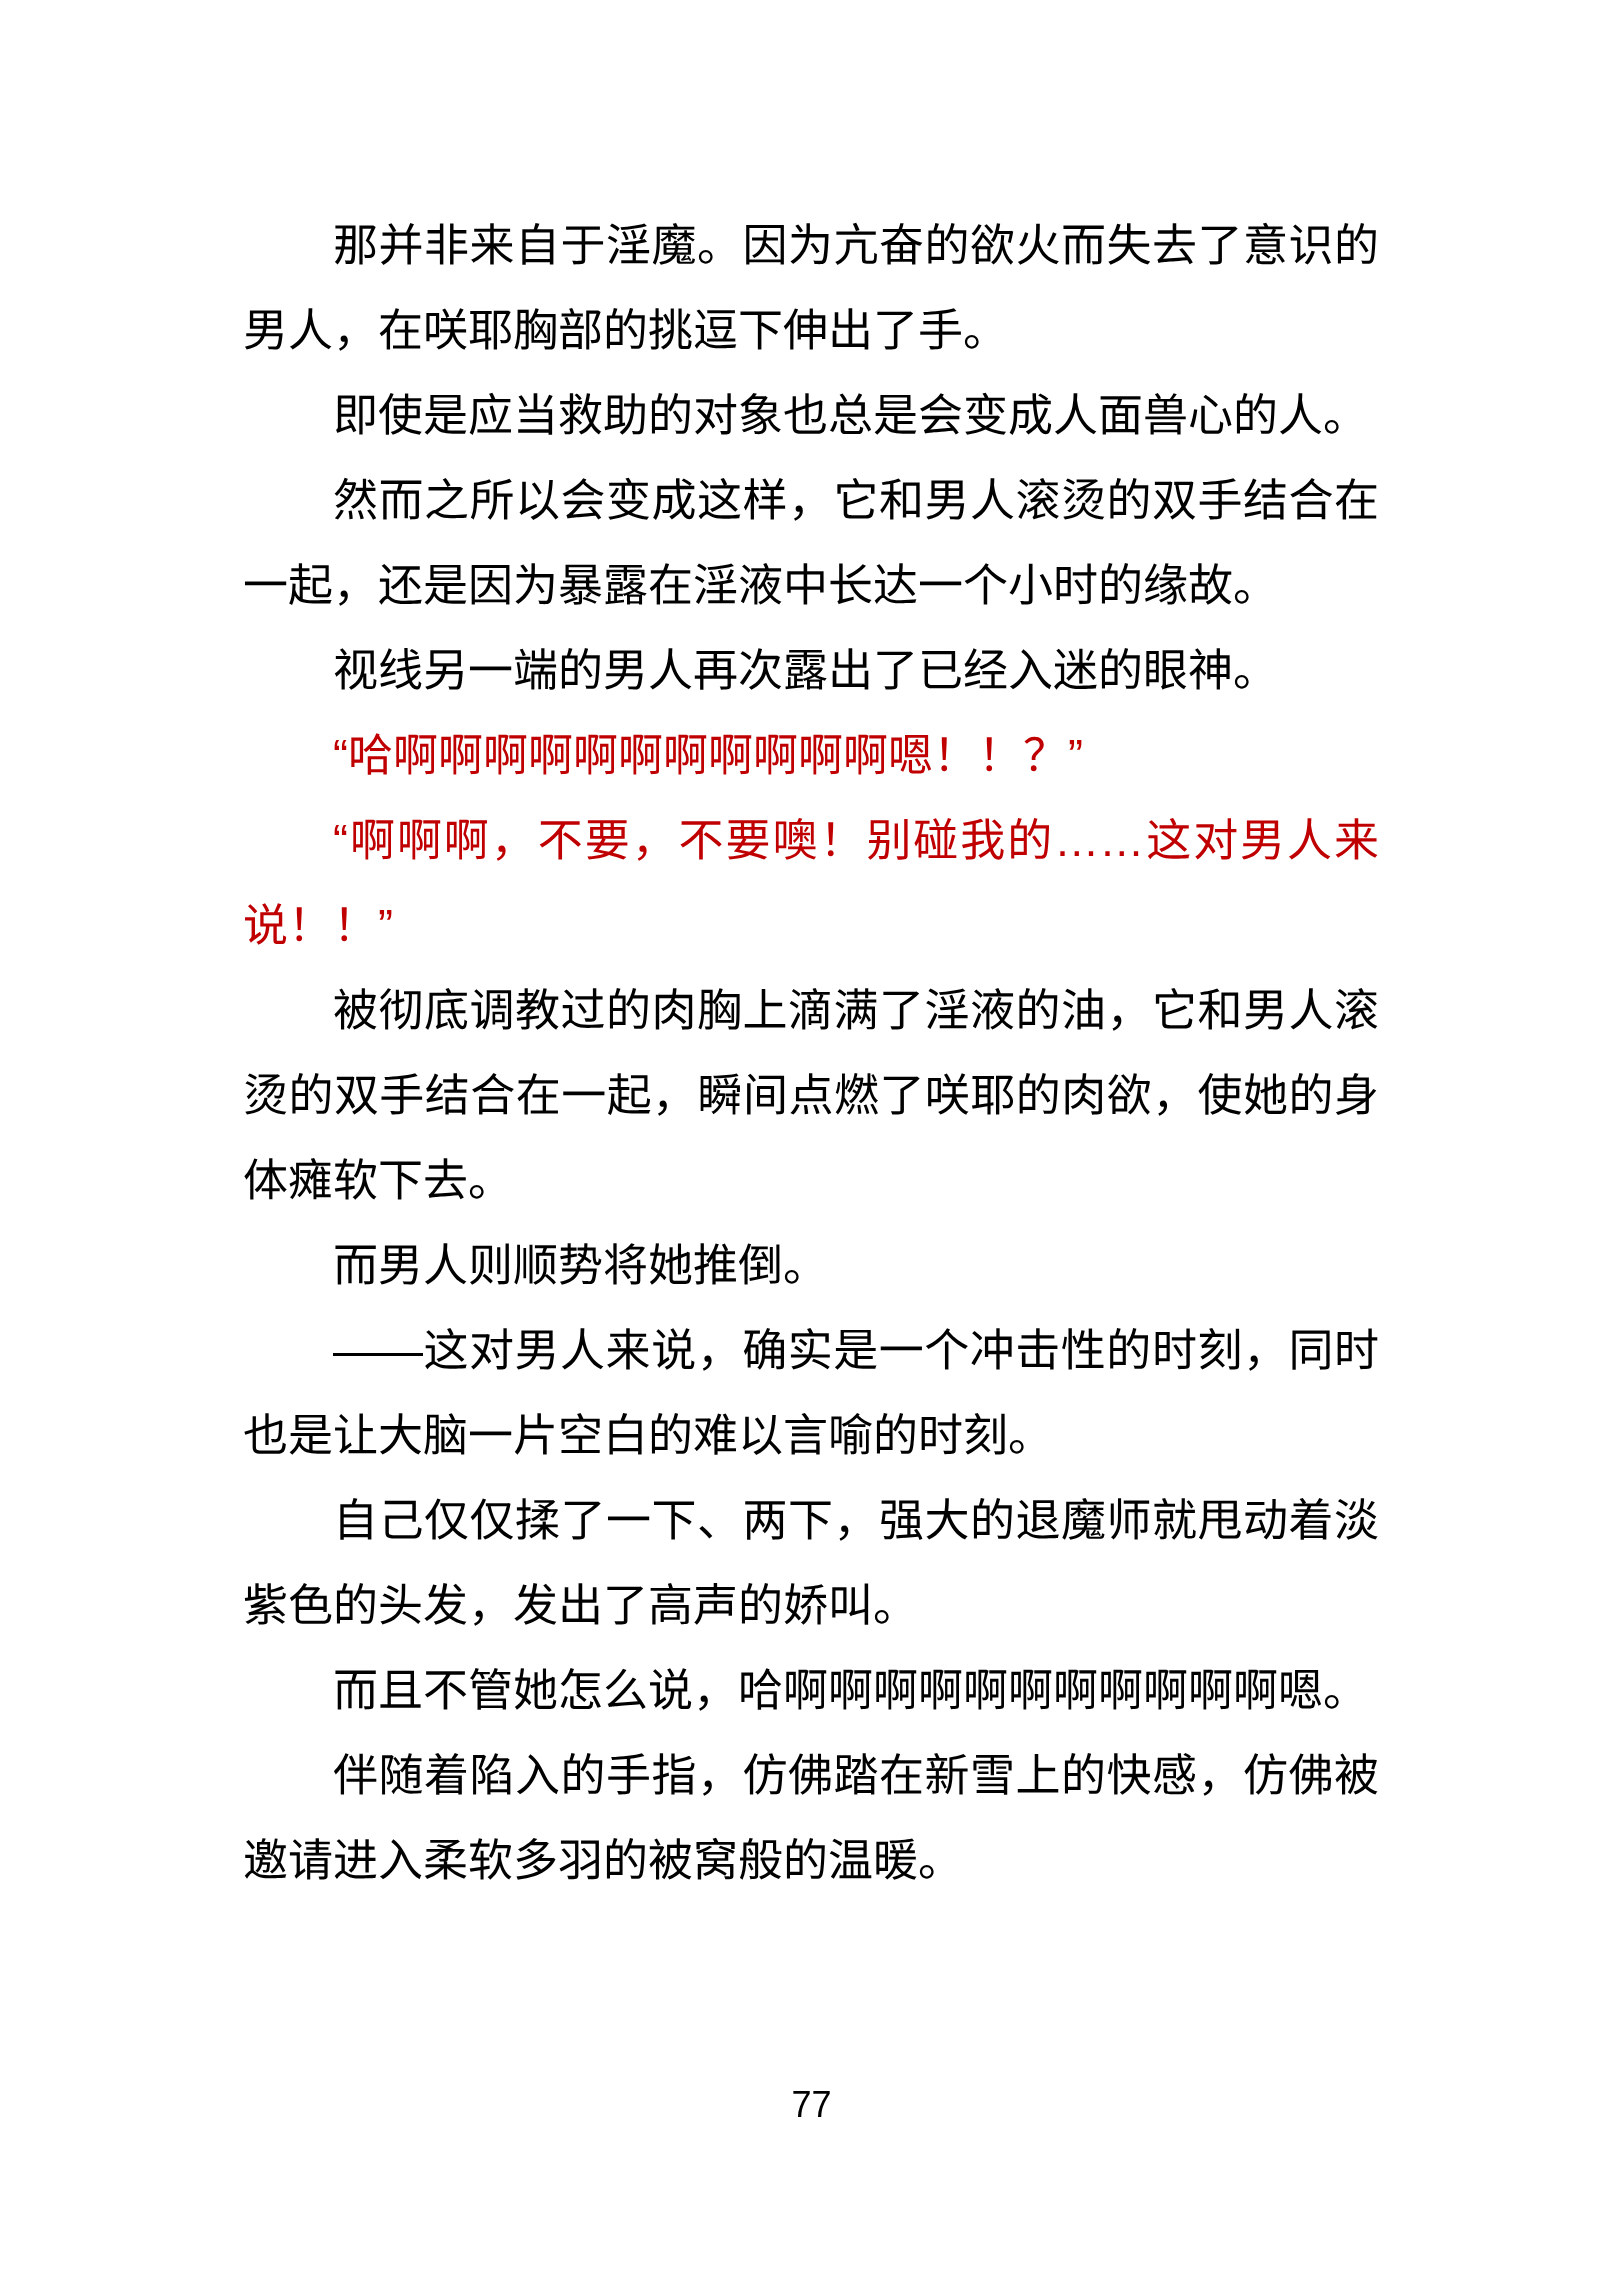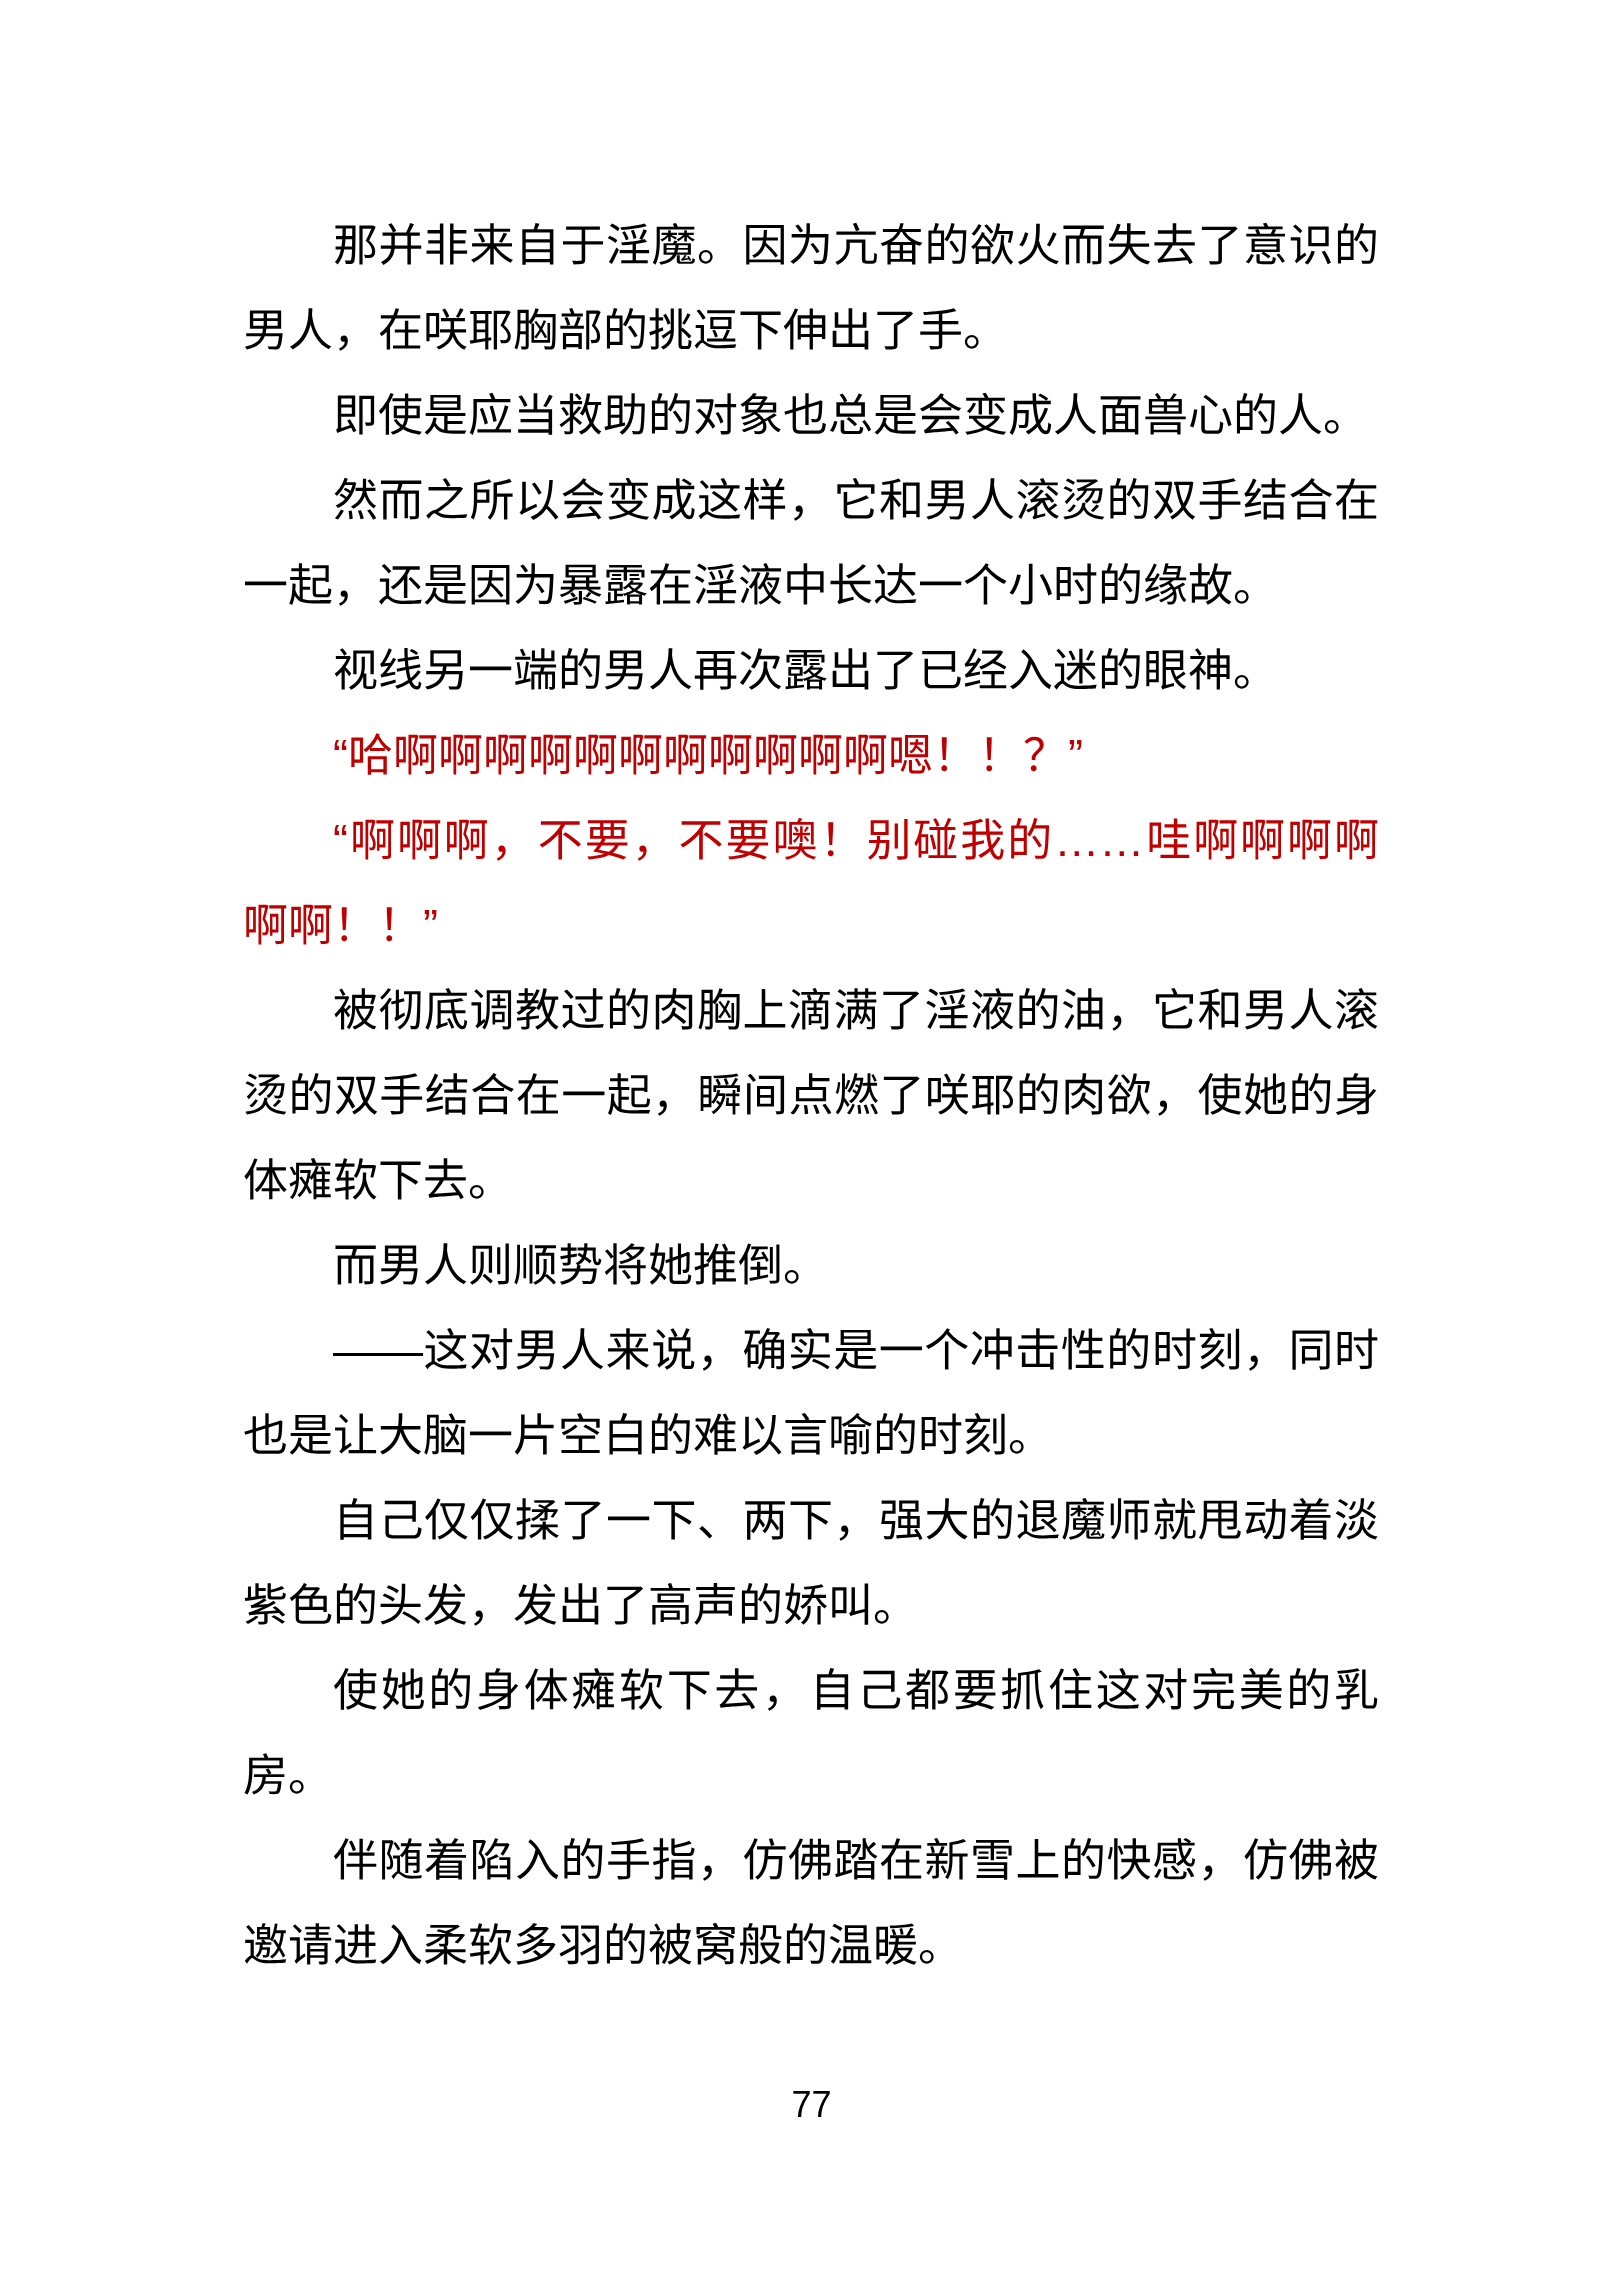--- a/index.html
+++ b/index.html
@@ -59,23 +59,23 @@
 </head>
 <body>
 
 <div class="page">
   <main class="text-block">
       <p class="narration">那并非来自于淫魔。因为亢奋的欲火而失去了意识的男人，在咲耶胸部的挑逗下伸出了手。</p>
       <p class="narration">即使是应当救助的对象也总是会变成人面兽心的人。</p>
       <p class="narration">然而之所以会变成这样，它和男人滚烫的双手结合在一起，还是因为暴露在淫液中长达一个小时的缘故。</p>
       <p class="narration">视线另一端的男人再次露出了已经入迷的眼神。</p>
       <p class="dialogue">“哈啊啊啊啊啊啊啊啊啊啊啊嗯！！？”</p>
-      <p class="dialogue">“啊啊啊，不要，不要噢！别碰我的……哇啊啊啊啊啊啊！！”</p>
+      <p class="dialogue">“啊啊啊，不要，不要噢！别碰我的……这对男人来说！！”</p>
       <p class="narration">被彻底调教过的肉胸上滴满了淫液的油，它和男人滚烫的双手结合在一起，瞬间点燃了咲耶的肉欲，使她的身体瘫软下去。</p>
       <p class="narration">而男人则顺势将她推倒。</p>
       <p class="narration">——这对男人来说，确实是一个冲击性的时刻，同时也是让大脑一片空白的难以言喻的时刻。</p>
       <p class="narration">自己仅仅揉了一下、两下，强大的退魔师就甩动着淡紫色的头发，发出了高声的娇叫。</p>
-      <p class="narration">使她的身体瘫软下去，自己都要抓住这对完美的乳房。</p>
+      <p class="narration">而且不管她怎么说，哈啊啊啊啊啊啊啊啊啊啊啊嗯。</p>
       <p class="narration">伴随着陷入的手指，仿佛踏在新雪上的快感，仿佛被邀请进入柔软多羽的被窝般的温暖。</p>
     </main>
   <footer class="page-footer">77</footer>
 </div>
 
 
 </body></html>

